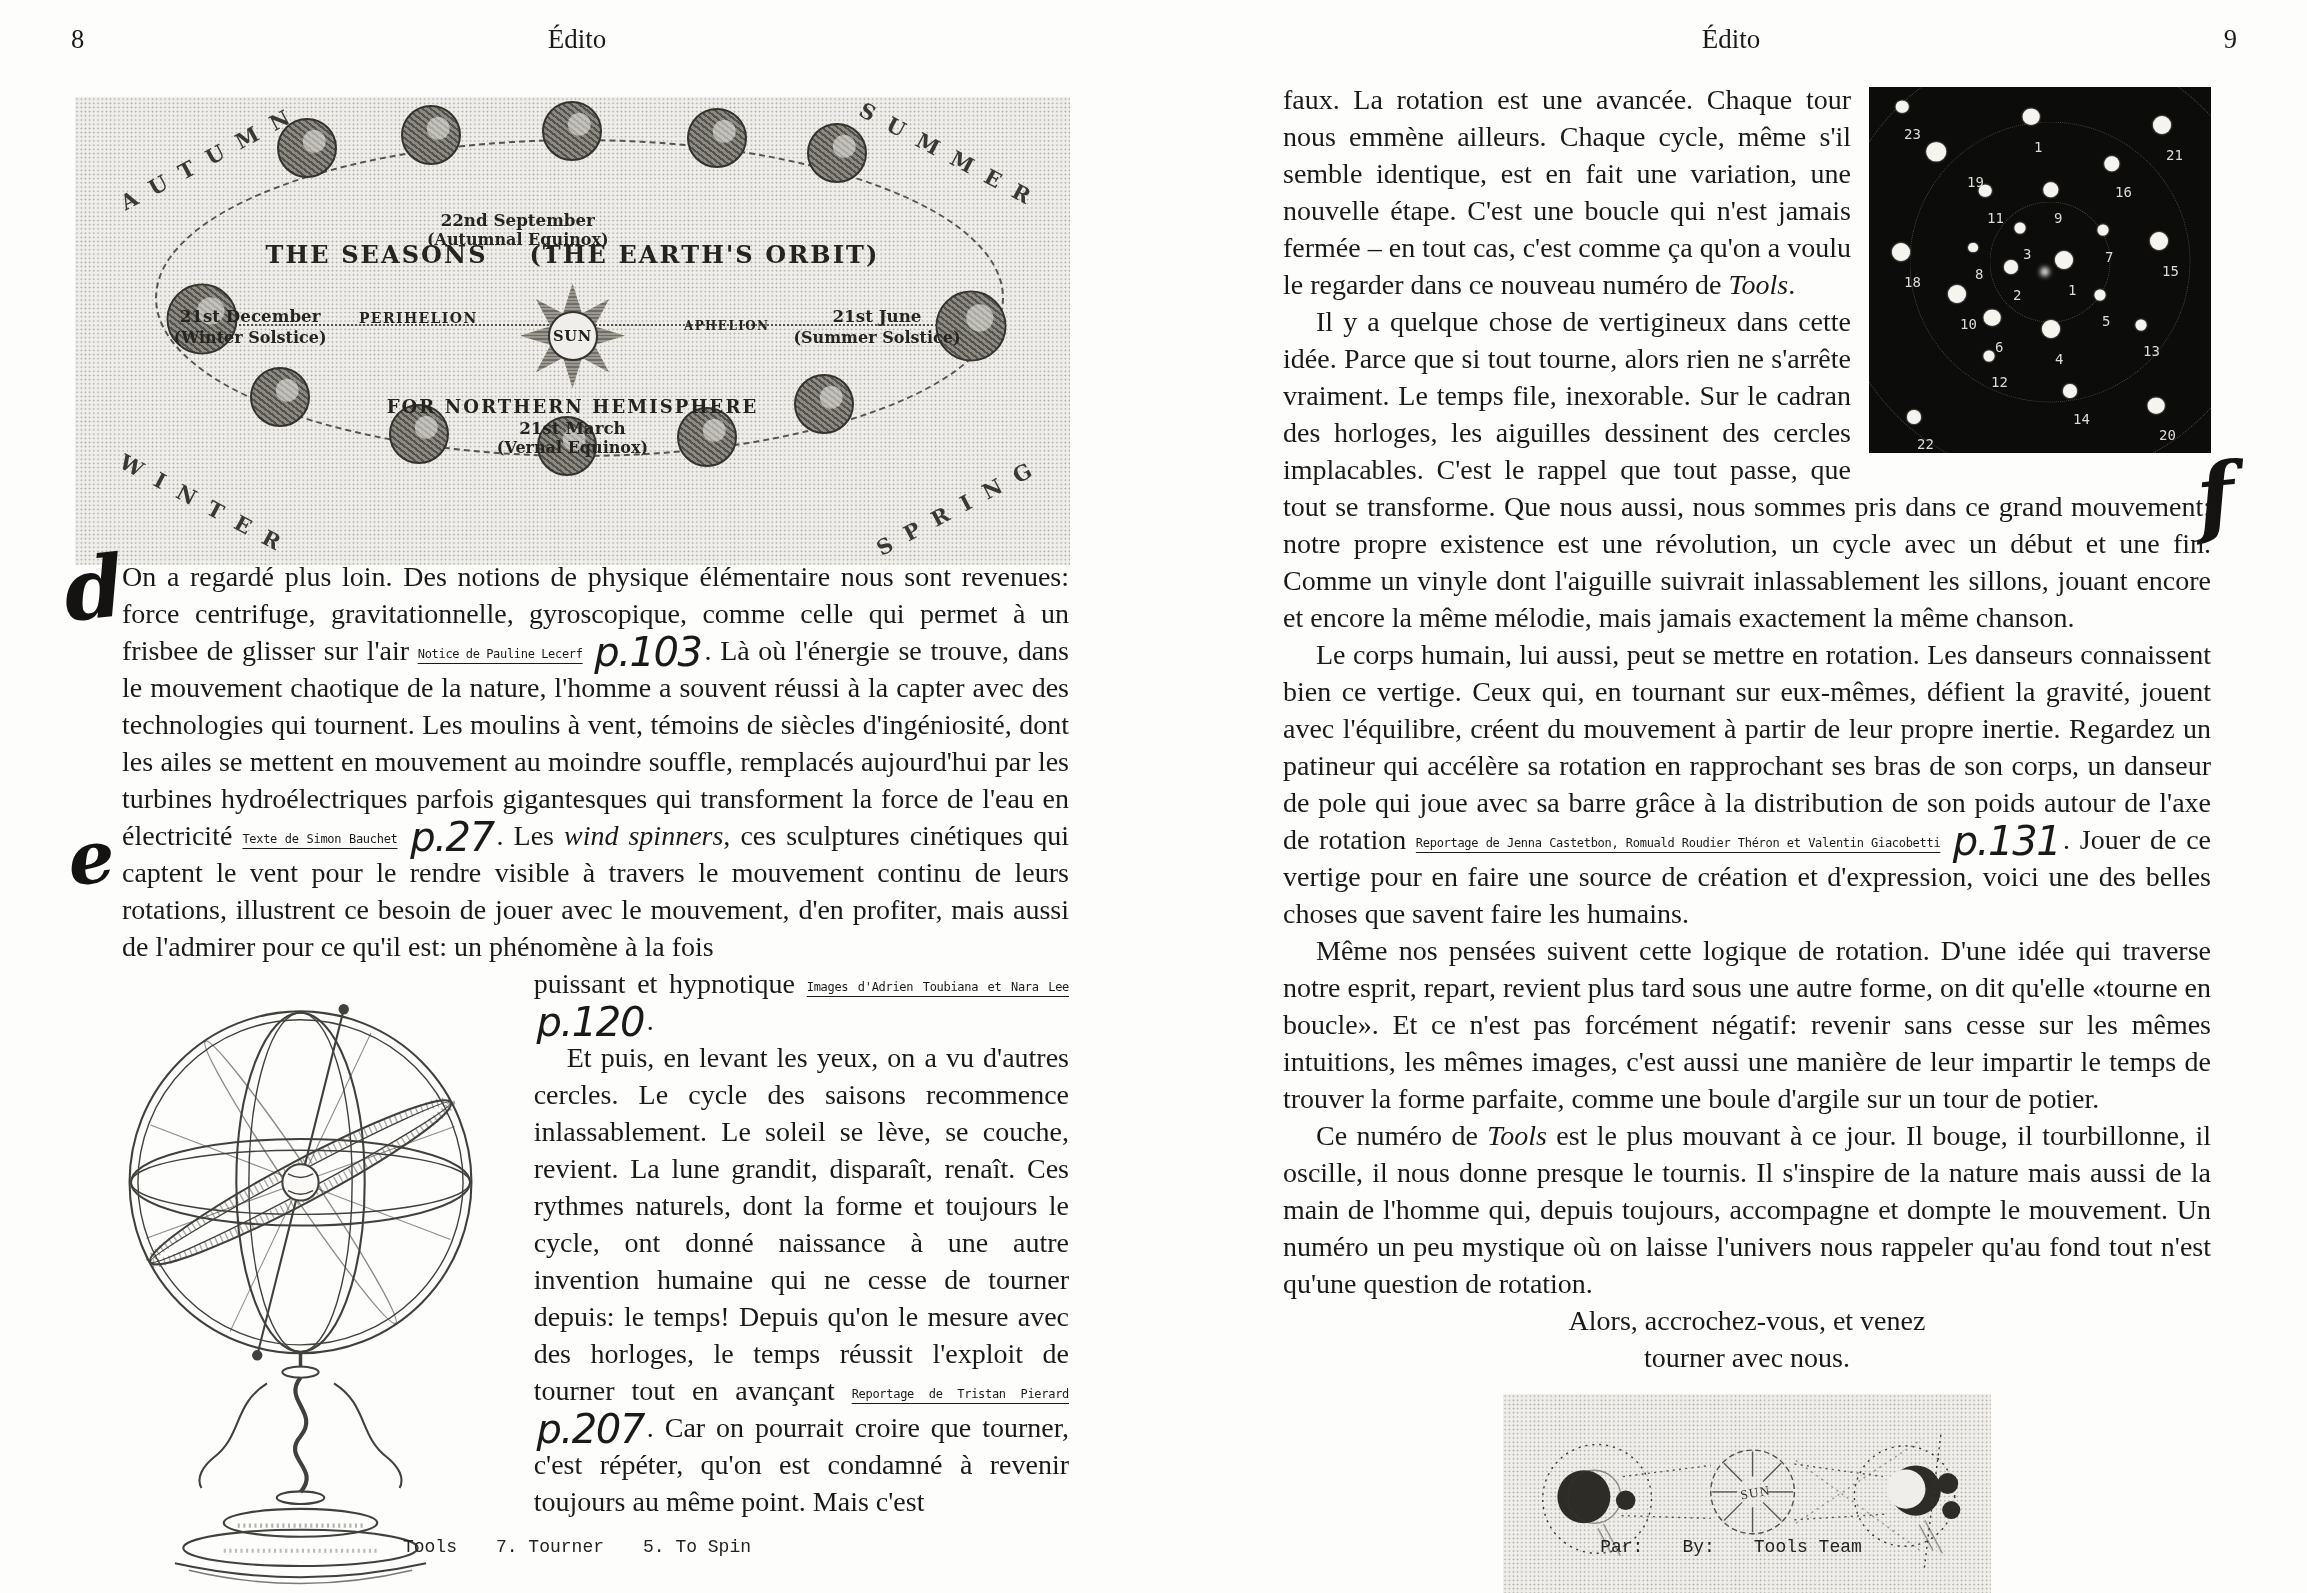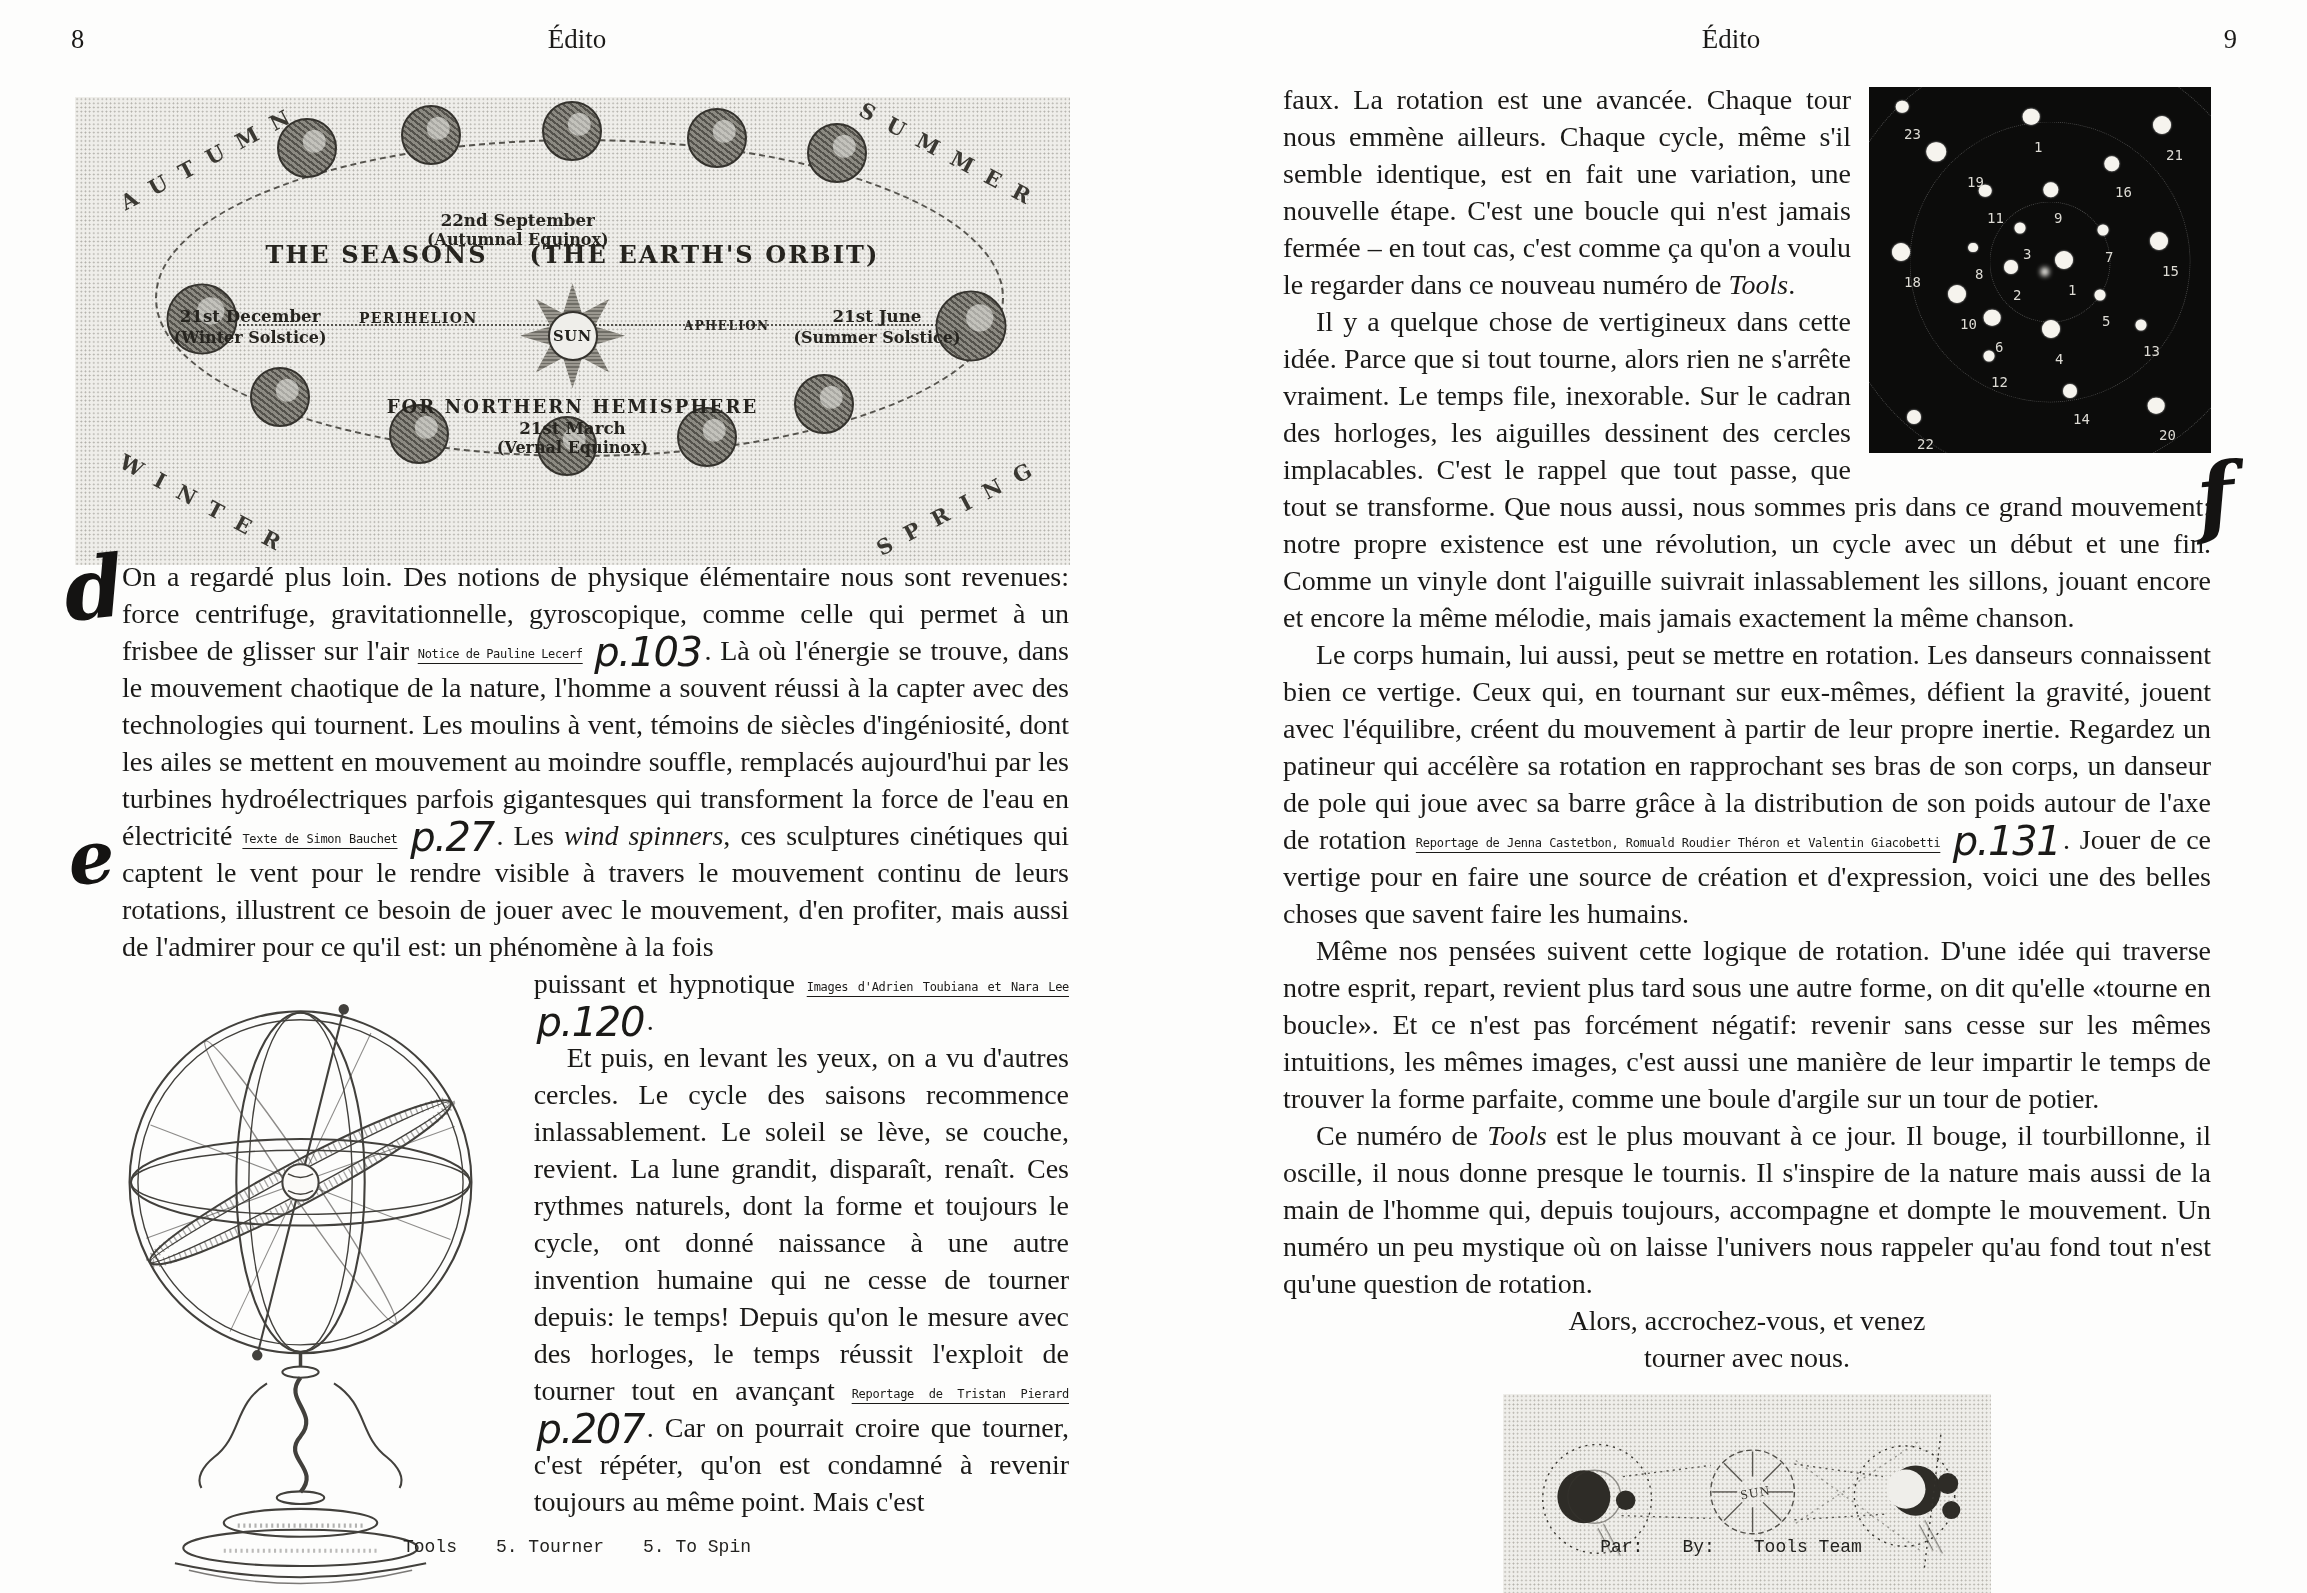--- a/index.html
+++ b/index.html
@@ -174,21 +174,21 @@
             </g>
           </svg>
         </figure>
         <p class="para"><span class="sg-n">puissant et hypnotique </span><span class="sg-r">Images d'Adrien Toubiana et Nara Lee</span><span class="sg-n"> </span><span class="sg-p">p.120</span><span class="sg-n">.</span></p>
         <p class="para ind"><span class="sg-n">Et puis, en levant les yeux, on a vu d'autres cercles. Le cycle des saisons recommence inlassablement. Le soleil se lève, se couche, revient. La lune grandit, disparaît, renaît. Ces rythmes naturels, dont la forme et toujours le cycle, ont donné naissance à une autre invention humaine qui ne cesse de tourner depuis: le temps! Depuis qu'on le mesure avec des horloges, le temps réussit l'exploit de tourner tout en avançant </span><span class="sg-r">Reportage de Tristan Pierard</span><span class="sg-n"> </span><span class="sg-p">p.207</span><span class="sg-n">. Car on pourrait croire que tourner, c'est répéter, qu'on est condamné à revenir toujours au même point. Mais c'est</span></p>
       </div>
     </div>
 
     <footer class="foot">
       <span>Tools</span>
-      <span>5. Tourner</span>
+      <span>7. Tourner</span>
       <span>5. To Spin</span>
     </footer>
   </section>
 
   <section class="page pr">
     <div class="pagenum pn-r">9</div>
     <div class="runhead">Édito</div>
 
     <span class="scriptletter lt-f">f</span>
 

